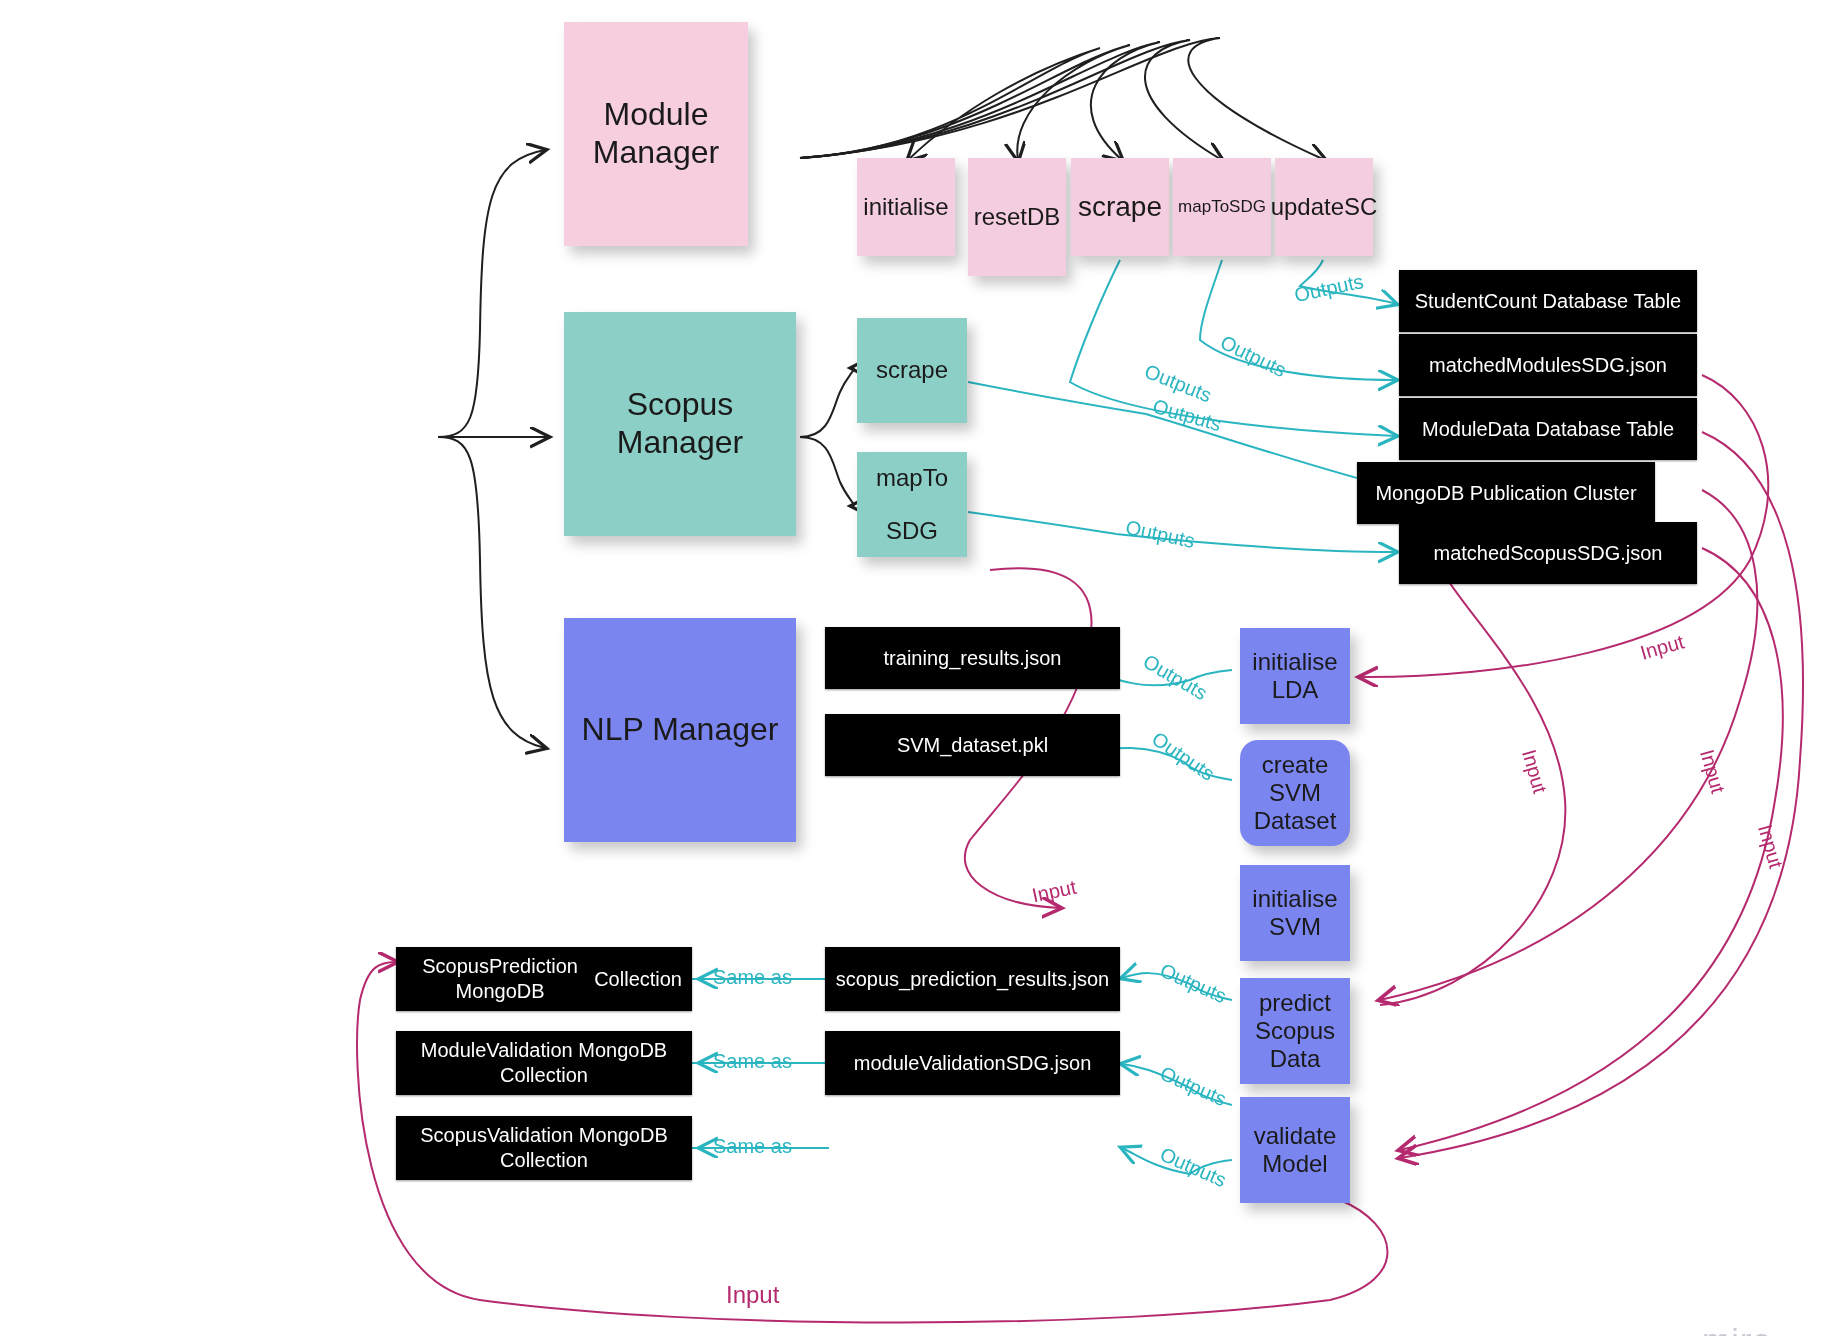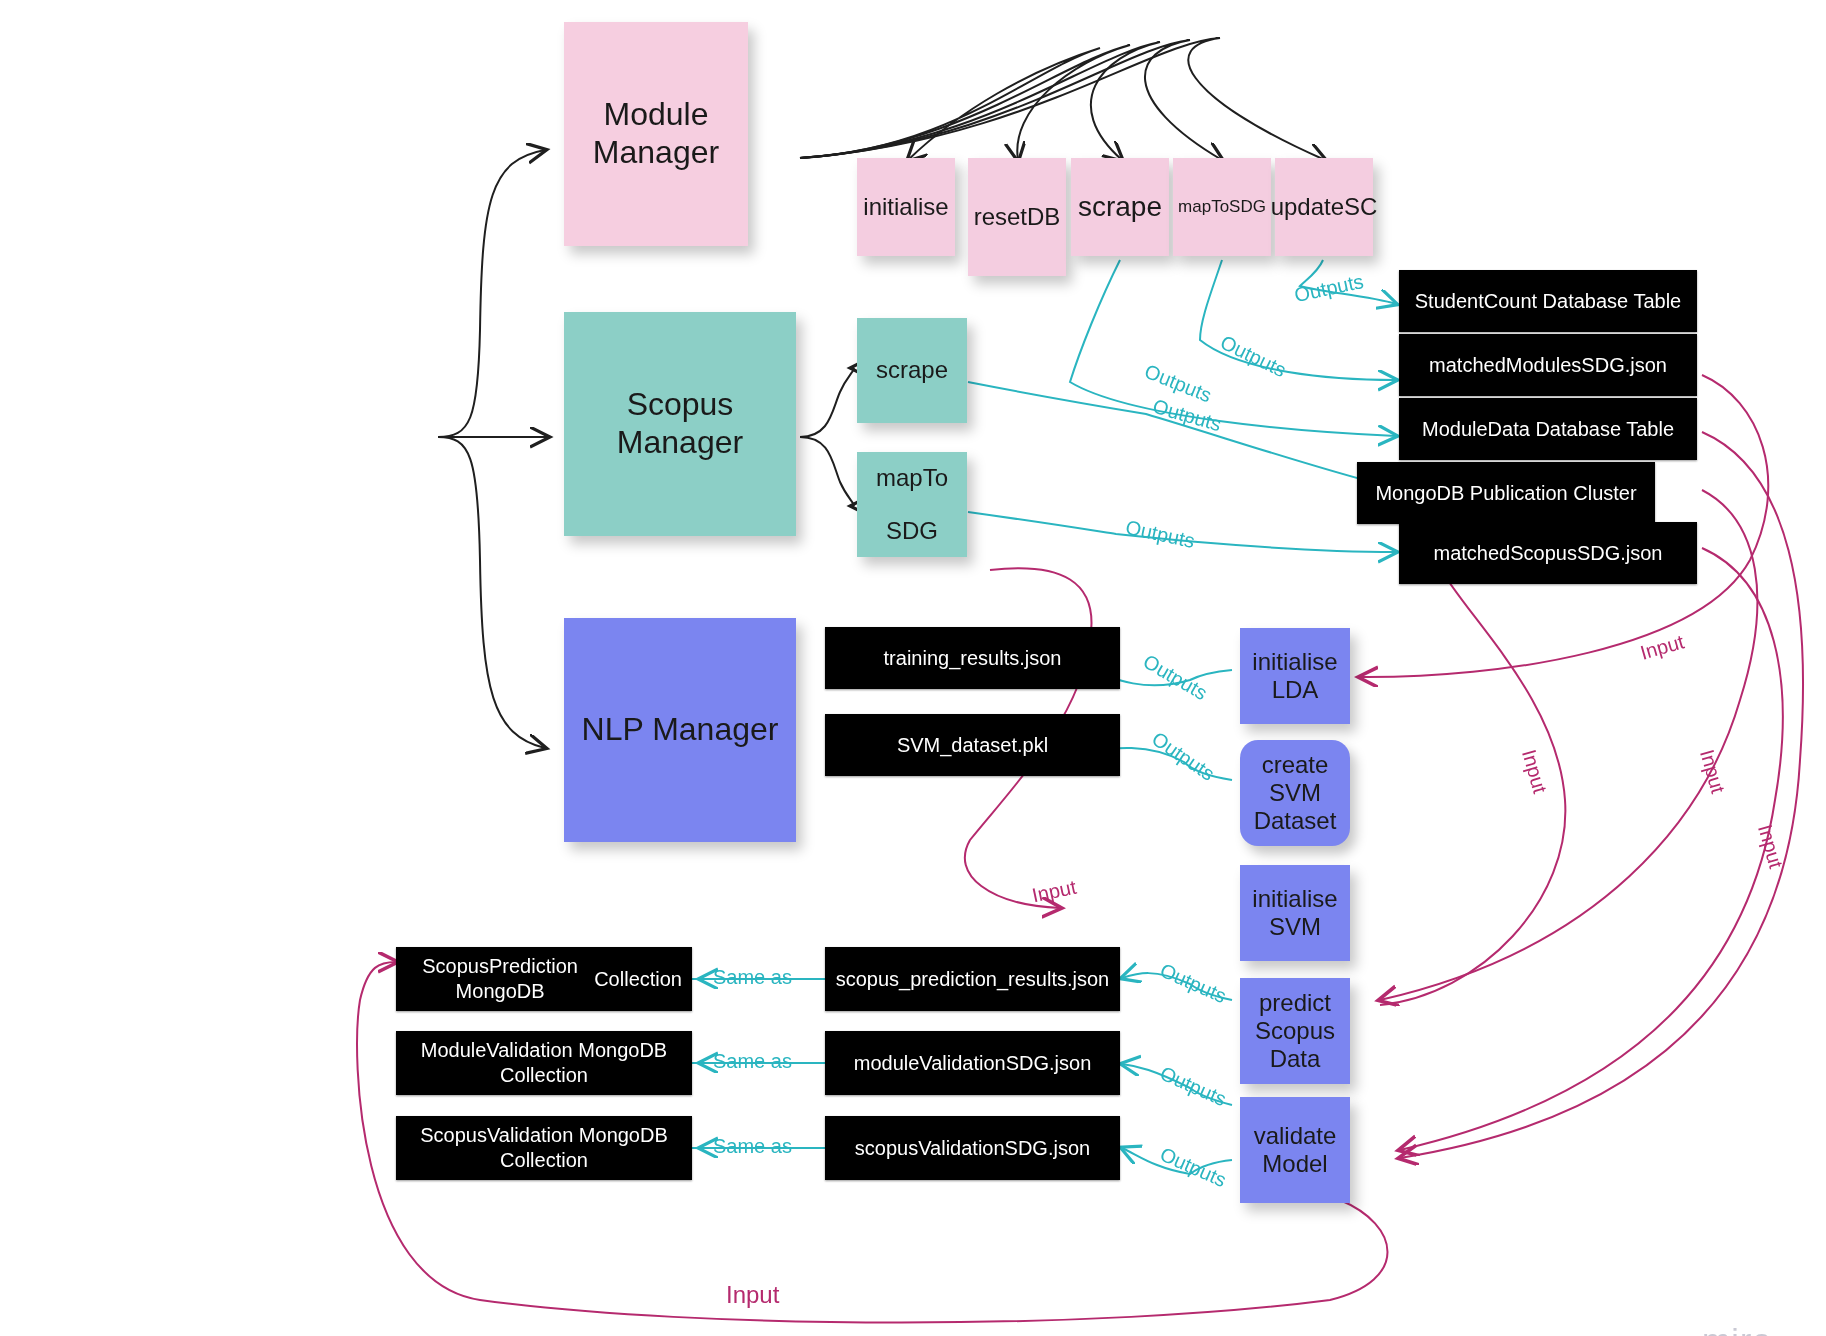--- a/index.html
+++ b/index.html
@@ -218,23 +218,20 @@
   <div class="node datbox" style="left:825px;top:714px;width:295px;height:62px;">
     <span>SVM_dataset.pkl</span>
   </div>
 
   <div class="node datbox" style="left:825px;top:947px;width:295px;height:64px;">
     <span>scopus_prediction_results.json</span>
   </div>
   <div class="node datbox" style="left:825px;top:1031px;width:295px;height:64px;">
     <span>moduleValidationSDG.json</span>
   </div>
-  <div class="node datbox" style="left:825px;top:1116px;width:295px;height:64px;">
-    <span>scopusValidationSDG.json</span>
-  </div>
 
   <div class="node datbox" style="left:396px;top:947px;width:296px;height:64px;flex-direction:row;">
     <span>ScopusPrediction MongoDB</span>
     <span>Collection</span>
   </div>
   <div class="node datbox" style="left:396px;top:1031px;width:296px;height:64px;flex-direction:column;">
     <span>ModuleValidation MongoDB</span>
     <span>Collection</span>
   </div>
   <div class="node datbox" style="left:396px;top:1116px;width:296px;height:64px;flex-direction:column;">

